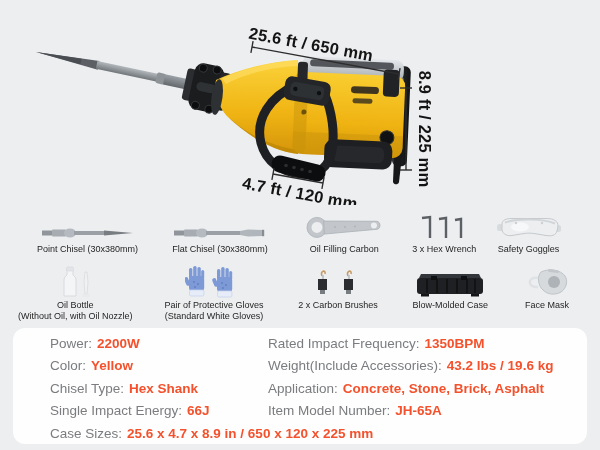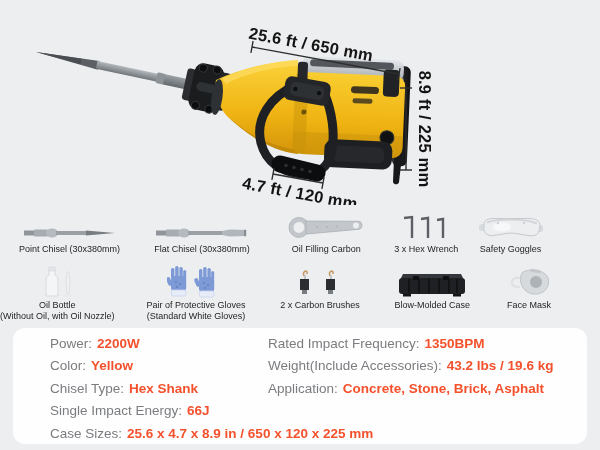--- a/index.html
+++ b/index.html
@@ -1,30 +1,30 @@
 <!DOCTYPE html>
 <html><head>
 <meta charset="utf-8">
 <style>
   html,body{margin:0;padding:0;}
   body{width:600px;height:450px;overflow:hidden;background:#edeef0;font-family:"Liberation Sans",sans-serif;}
   .stage{position:relative;width:600px;height:450px;background:#edeef0;}
   .hero{position:absolute;left:0;top:0;}
   .dim-text{font-size:16.5px;font-weight:600;fill:#141414;letter-spacing:.2px;}
-  .acc-row{position:absolute;left:0;width:556px;display:flex;}
+  .acc-row{position:absolute;left:18px;width:556px;display:flex;}
   .row1{top:206px;}
   .row2{top:261px;gap:32px;}
   .acc-item{display:flex;flex-direction:column;align-items:center;}
   .c1{width:150px}.c2{width:136px}.c3{width:132px}.c4{width:84px}.c5{width:98px}
   .icon-box{height:34px;display:flex;align-items:flex-end;justify-content:center;}
   .row2 .icon-box{height:37px;}
   .acc-label{font-size:9px;line-height:11px;color:#1f1f1f;text-align:center;margin-top:4px;white-space:nowrap;}
   .row2 .acc-label{margin-top:2px;}
   .spec-panel{position:absolute;left:13px;top:328px;width:574px;height:116px;background:#fefefe;border-radius:12px;box-sizing:border-box;padding:5px 0 0 37px;font-size:13.5px;}
-  .spec-cols{display:flex;}
+  .spec-cols{display:flex;align-items:center;}
   .col-left{width:218px;}
   .col-right{flex:1;}
   .spec-row{line-height:22.4px;white-space:nowrap;}
   .spec-label{color:#7a7c7f;}
   .spec-value{color:#f4512c;font-weight:700;margin-left:5px;}
 </style>
 </head>
 <body>
 
 <div class="stage">
@@ -342,20 +342,23 @@
       <div class="col-right">
         <div class="spec-row">
           <span class="spec-label">Rated Impact Frequency:</span><span class="spec-value">1350BPM</span>
         </div>
         <div class="spec-row">
           <span class="spec-label">Weight(Include Accessories):</span><span class="spec-value">43.2 lbs / 19.6 kg</span>
         </div>
         <div class="spec-row">
           <span class="spec-label">Application:</span><span class="spec-value">Concrete, Stone, Brick, Asphalt</span>
         </div>
+        <div class="spec-row">
+          <span class="spec-label">Item Model Number:</span><span class="spec-value">JH-65A</span>
+        </div>
       </div>
     </div>
     <div class="spec-row">
       <span class="spec-label">Case Sizes:</span><span class="spec-value">25.6 x 4.7 x 8.9  in / 650 x 120 x 225 mm</span>
     </div>
   </div>
 
 </div>
 
 </body></html>

